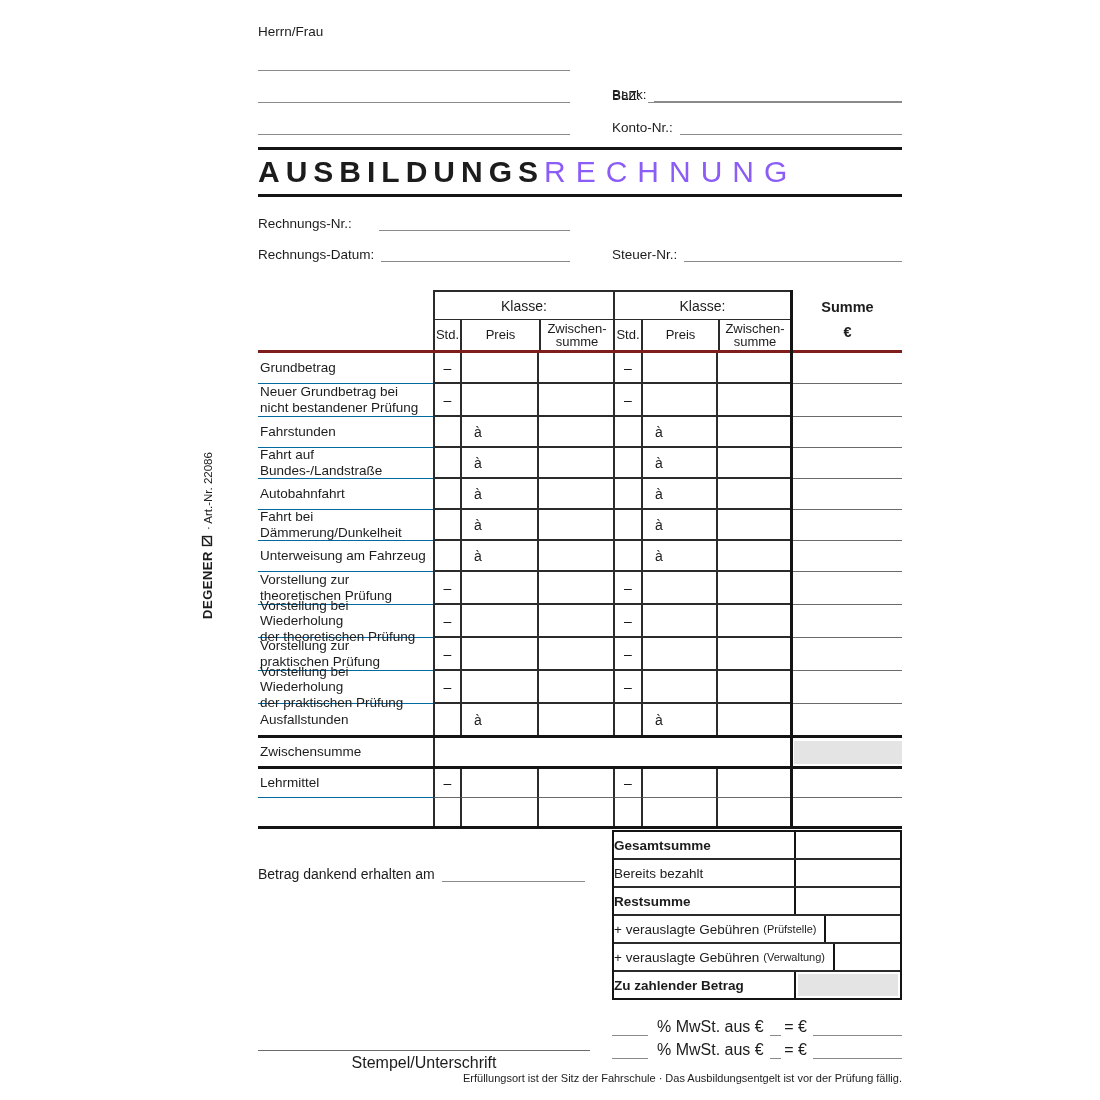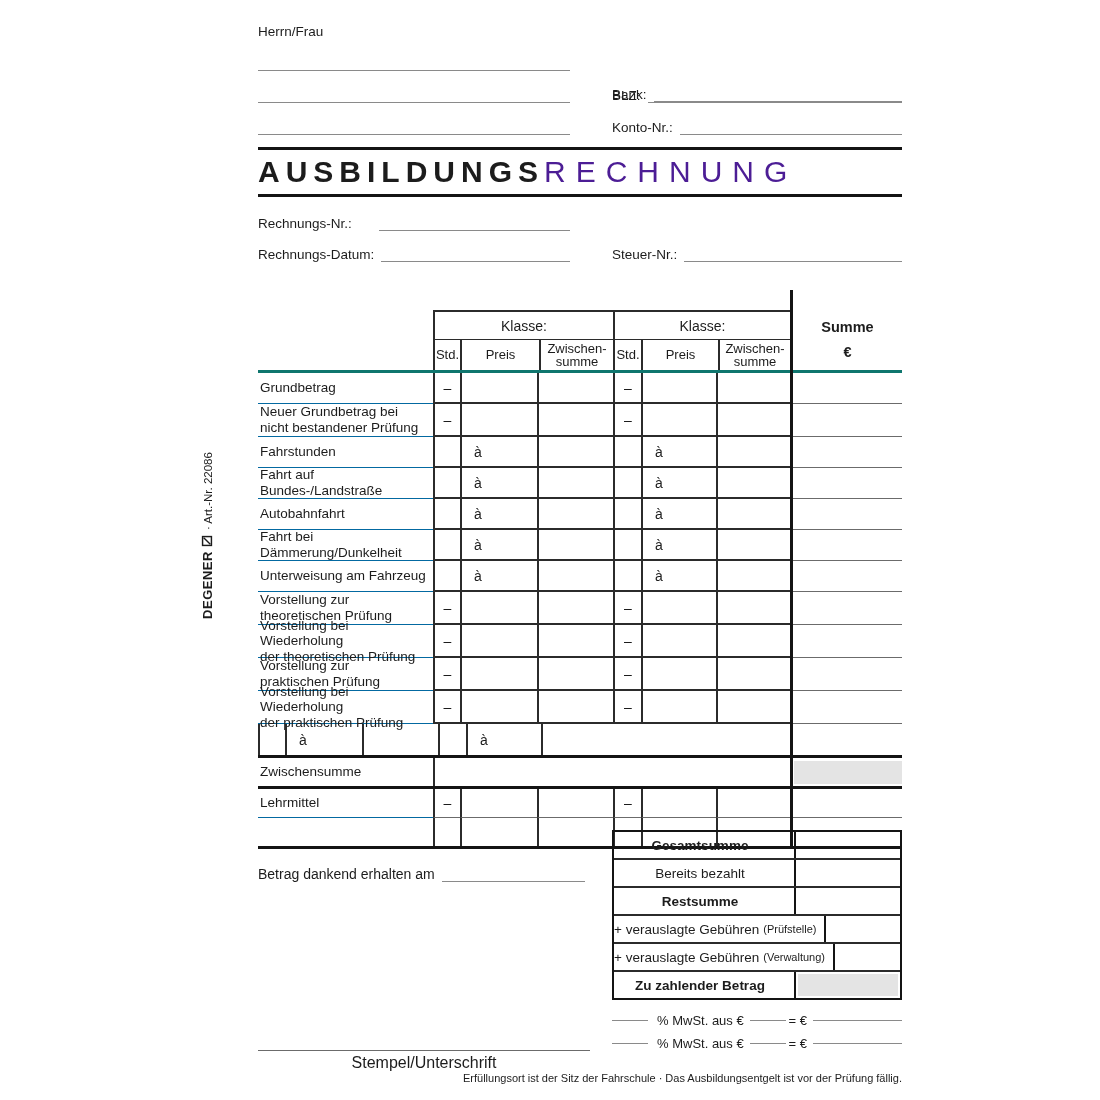--- a/index.html
+++ b/index.html
@@ -9,25 +9,25 @@
   }
   .abs{position:absolute;}
   
   .fline{border-bottom:1.6px solid #8a8a8a;}
   .lblrow{display:flex;align-items:flex-end;font-size:13.5px;}
   .lblrow .fline{flex:1;margin-left:7px;}
   
   .rule-thick{background:#141414;height:3px;}
   .title{font-size:30px;letter-spacing:6px;white-space:nowrap;}
   .title .t-bold{font-weight:700;}
-  .title .t-reg{font-weight:400;letter-spacing:10px;color:#4c1d95;}
+  .title .t-reg{font-weight:400;letter-spacing:10px;color:#8b5cf6;}
   
   .tbl{position:absolute;left:258px;top:290px;width:644px;}
   .vthick{position:absolute;left:532px;top:0;bottom:0;width:3px;background:#141414;z-index:5;}
-  .thead{display:flex;height:60px;border-bottom:3px solid #0f766e;box-sizing:content-box;margin-top:20px;}
+  .thead{display:flex;height:60px;border-bottom:3px solid #7f1d1d;box-sizing:content-box;}
   .hspacer{width:175px;}
   .hgroup{display:flex;flex-direction:column;border-top:2px solid #2b2b2b;border-left:2px solid #2b2b2b;box-sizing:border-box;}
   .hg1{width:180px;} .hg2{width:177px;}
   .klasse{height:27px;border-bottom:1.5px solid #2b2b2b;display:flex;align-items:center;justify-content:center;font-size:14px;}
   .subrow{flex:1;display:flex;}
   .sub{display:flex;align-items:center;justify-content:center;font-size:13px;text-align:center;line-height:1.02;white-space:pre-line;}
   .sub+.sub{border-left:2px solid #2b2b2b;}
   .hgap{width:3px;}
   .hsumme{flex:1;display:flex;flex-direction:column;align-items:center;justify-content:center;font-weight:700;font-size:14.5px;line-height:1.7;}
   .trow{display:flex;align-items:stretch;}
@@ -45,27 +45,27 @@
   .c-summe{flex:1;border-bottom:1px solid #6b6b6b;display:flex;}
   .shade{flex:1;margin:2.5px 0.5px;background:#e4e4e4;}
   .r-nobottom .cell, .r-nobottom .c-label, .r-nobottom .c-summe{border-bottom:none !important;}
   .r-thin .mid{border-bottom:1px solid #6b6b6b;}
   .hr-thick{height:3px;background:#141414;}
   .c-merged{width:357px;border-left:2px solid #2b2b2b;box-sizing:border-box;}
   
   .sumbox{position:absolute;left:612px;top:830px;width:290px;height:170px;border:2.5px solid #141414;box-sizing:border-box;display:flex;flex-direction:column;}
   .srow{flex:1;display:flex;border-bottom:2px solid #2b2b2b;}
   .srow:last-child{border-bottom:none;}
-  .srow .slabel{flex:1;display:flex;align-items:center;justify-content:center;padding-right:8px;font-size:13.5px;white-space:nowrap;}
+  .srow .slabel{flex:1;display:flex;align-items:center;justify-content:flex-start;padding-right:8px;font-size:13.5px;white-space:nowrap;}
   .srow .slabel .paren{font-size:11px;margin-left:4px;}
   .srow.bold .slabel{font-weight:700;}
   .srow .sval{width:106px;border-left:2.5px solid #141414;box-sizing:border-box;display:flex;}
   .srow .sval .shade{margin:2px;}
   
-  .vatrow{position:absolute;left:612px;width:290px;height:17px;display:flex;align-items:center;font-size:13px;}
+  .vatrow{position:absolute;left:612px;width:290px;height:17px;display:flex;align-items:flex-end;font-size:16px;margin-top:7px;}
   .vatrow .l1{width:36px;border-bottom:1.4px solid #8a8a8a;}
   .vatrow .txt{margin:0 6px 0 9px;white-space:nowrap;}
   .vatrow .l2{flex:1;border-bottom:1.4px solid #8a8a8a;}
   .vatrow .eq{margin:0 6px 0 3px;white-space:nowrap;}
   .vatrow .l3{width:89px;border-bottom:1.4px solid #8a8a8a;}
   
   .brand{display:flex;align-items:center;gap:5px;transform:rotate(-90deg);white-space:nowrap;justify-content:center;}
   .brand .bname{font-weight:700;font-size:13px;letter-spacing:0.5px;}
   .brand .bart{font-size:11.5px;}
   .note{font-size:11px;}
@@ -428,20 +428,23 @@
           <div class="cell mid c-preis2">
             <span></span>
           </div>
           <div class="cell mid c-zw2">
             <div class="shade" style="background: rgb(228, 228, 228);"></div>
           </div>
           <div class="cell c-gap"></div>
           <div class="cell c-summe"></div>
         </div>
         <div class="trow r-nobottom" style="height: 31px;">
+          <div class="cell c-label">
+            <span>Ausfallstunden</span>
+          </div>
           <div class="cell mid c-std">
             <span></span>
           </div>
           <div class="cell mid c-preis">
             <span>à</span>
           </div>
           <div class="cell mid c-zw">
             <div class="shade" style="background: rgb(228, 228, 228);"></div>
           </div>
           <div class="cell mid c-std2">

